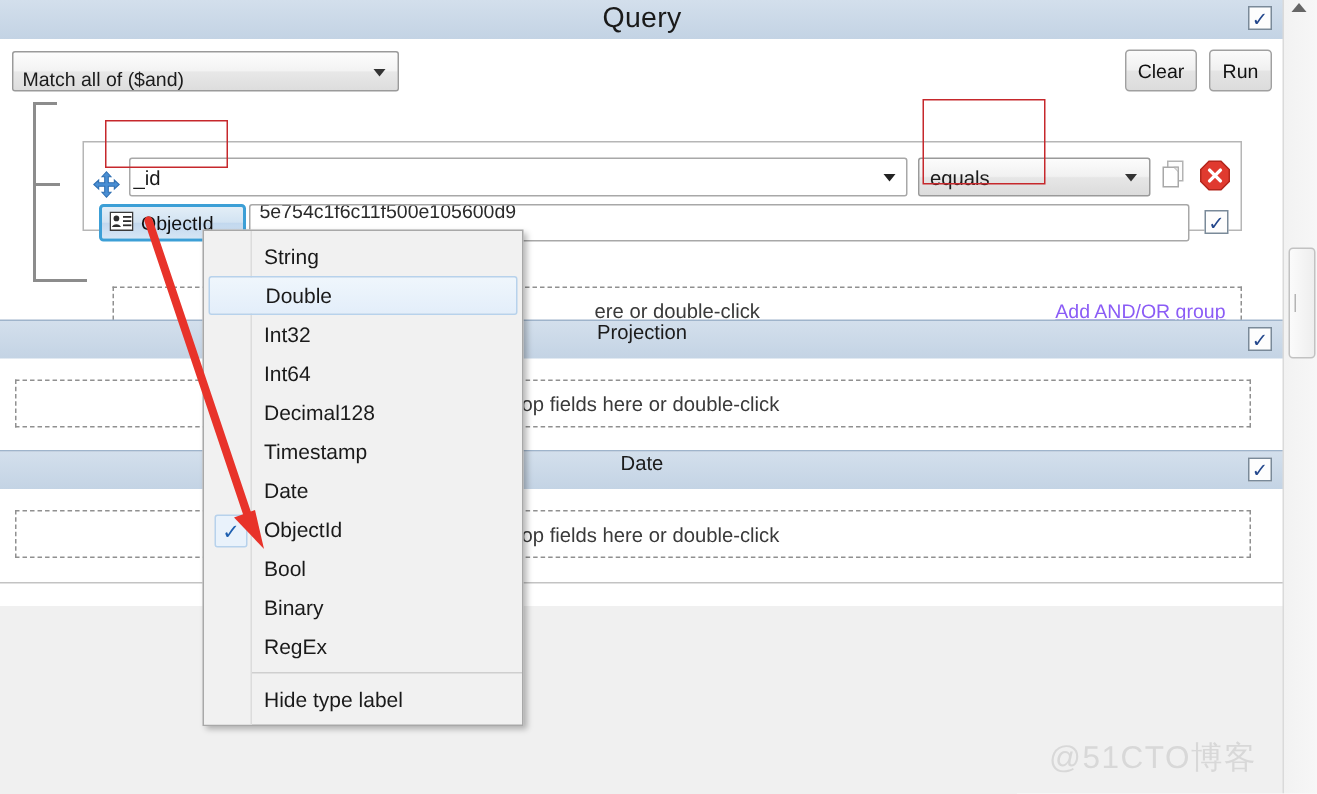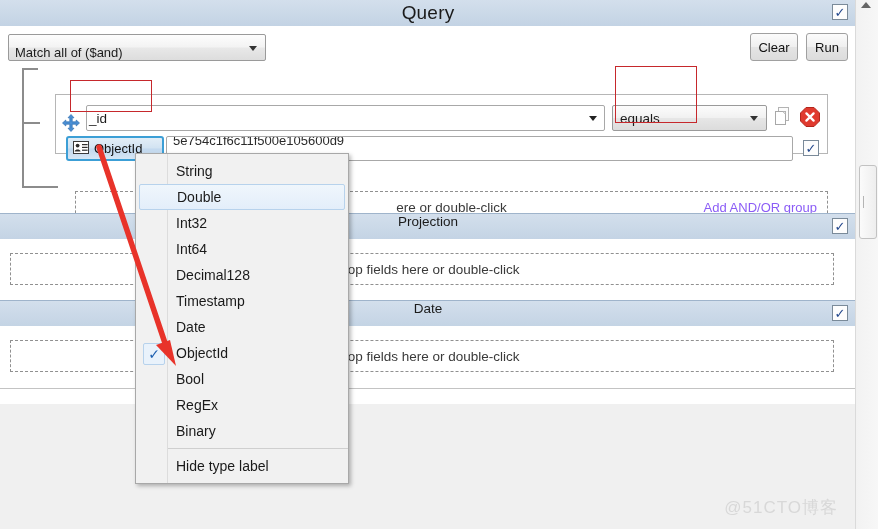--- a/index.html
+++ b/index.html
@@ -142,21 +142,21 @@
           border:1px solid #b7d2ec;border-radius:2px;margin:0 3px;padding-left:37px;}
   .mi .check{position:absolute;left:7px;top:3px;width:20px;height:20px;
     background:#e9f2fb;border:1px solid #b7d2ec;border-radius:2px;
     display:flex;align-items:center;justify-content:center;color:#1d5fb0;font-size:14px;}
   .msep{height:1px;background:#cfcfcf;margin:4px 0 4px 31px;}
 
   
   .anno{position:absolute;border:1.5px solid #c6282c;z-index:60;pointer-events:none;}
   .arrow-svg{position:absolute;left:0;top:0;width:878px;height:529px;z-index:70;pointer-events:none;}
 
-  .wm{position:absolute;right:40px;bottom:10px;font-size:17px;color:#d8d8d8;
+  .wm{position:absolute;right:40px;bottom:10px;font-size:21px;color:#d8d8d8;
       letter-spacing:1px;z-index:30;}
   .bottomfill{position:absolute;left:0;right:22px;top:404px;bottom:0;background:#f0f0f0;}
 </style>
 </head>
 <body>
 
 <div class="app">
 
   <div class="sec-header">
     <span class="title">Query</span>
@@ -303,24 +303,24 @@
           <span>Date</span>
         </div>
         <div class="mi">
           <span class="check">✓</span>
           <span>ObjectId</span>
         </div>
         <div class="mi">
           <span>Bool</span>
         </div>
         <div class="mi">
+          <span>Binary</span>
+        </div>
+        <div class="mi">
           <span>RegEx</span>
-        </div>
-        <div class="mi">
-          <span>Binary</span>
         </div>
       </div>
     <div class="msep"></div>
     <div class="mi">
       <span>Hide type label</span>
     </div>
   </div>
 
   <div class="anno" style="left:70px;top:80px;width:80px;height:30px;"></div>
   <div class="anno" style="left:615px;top:66px;width:80px;height:55px;"></div>

